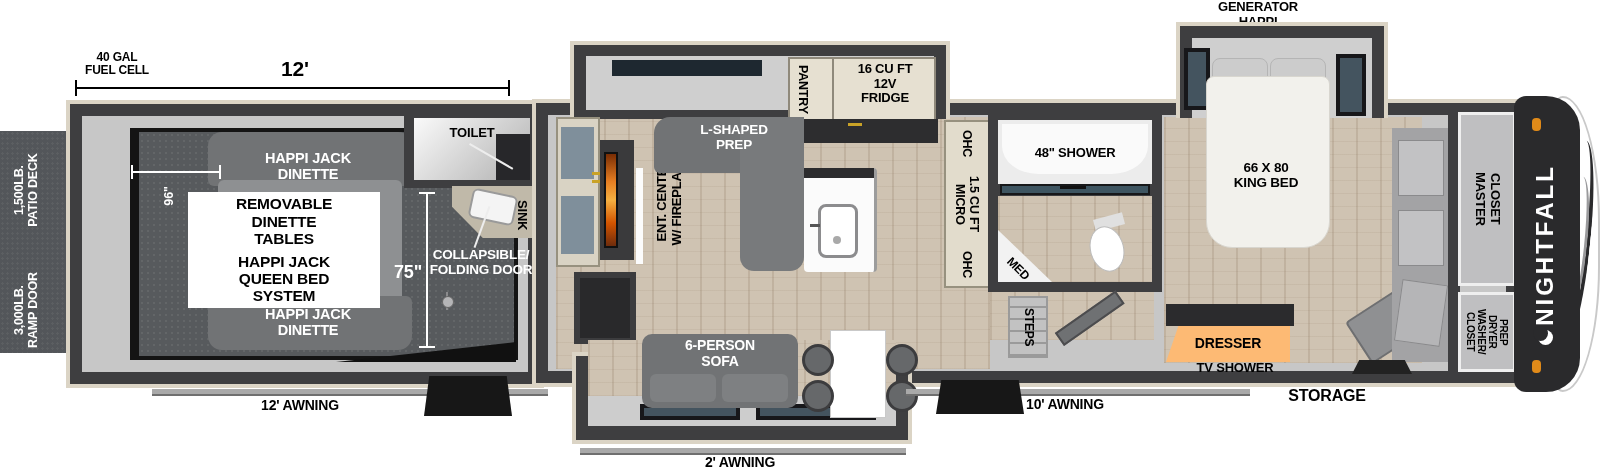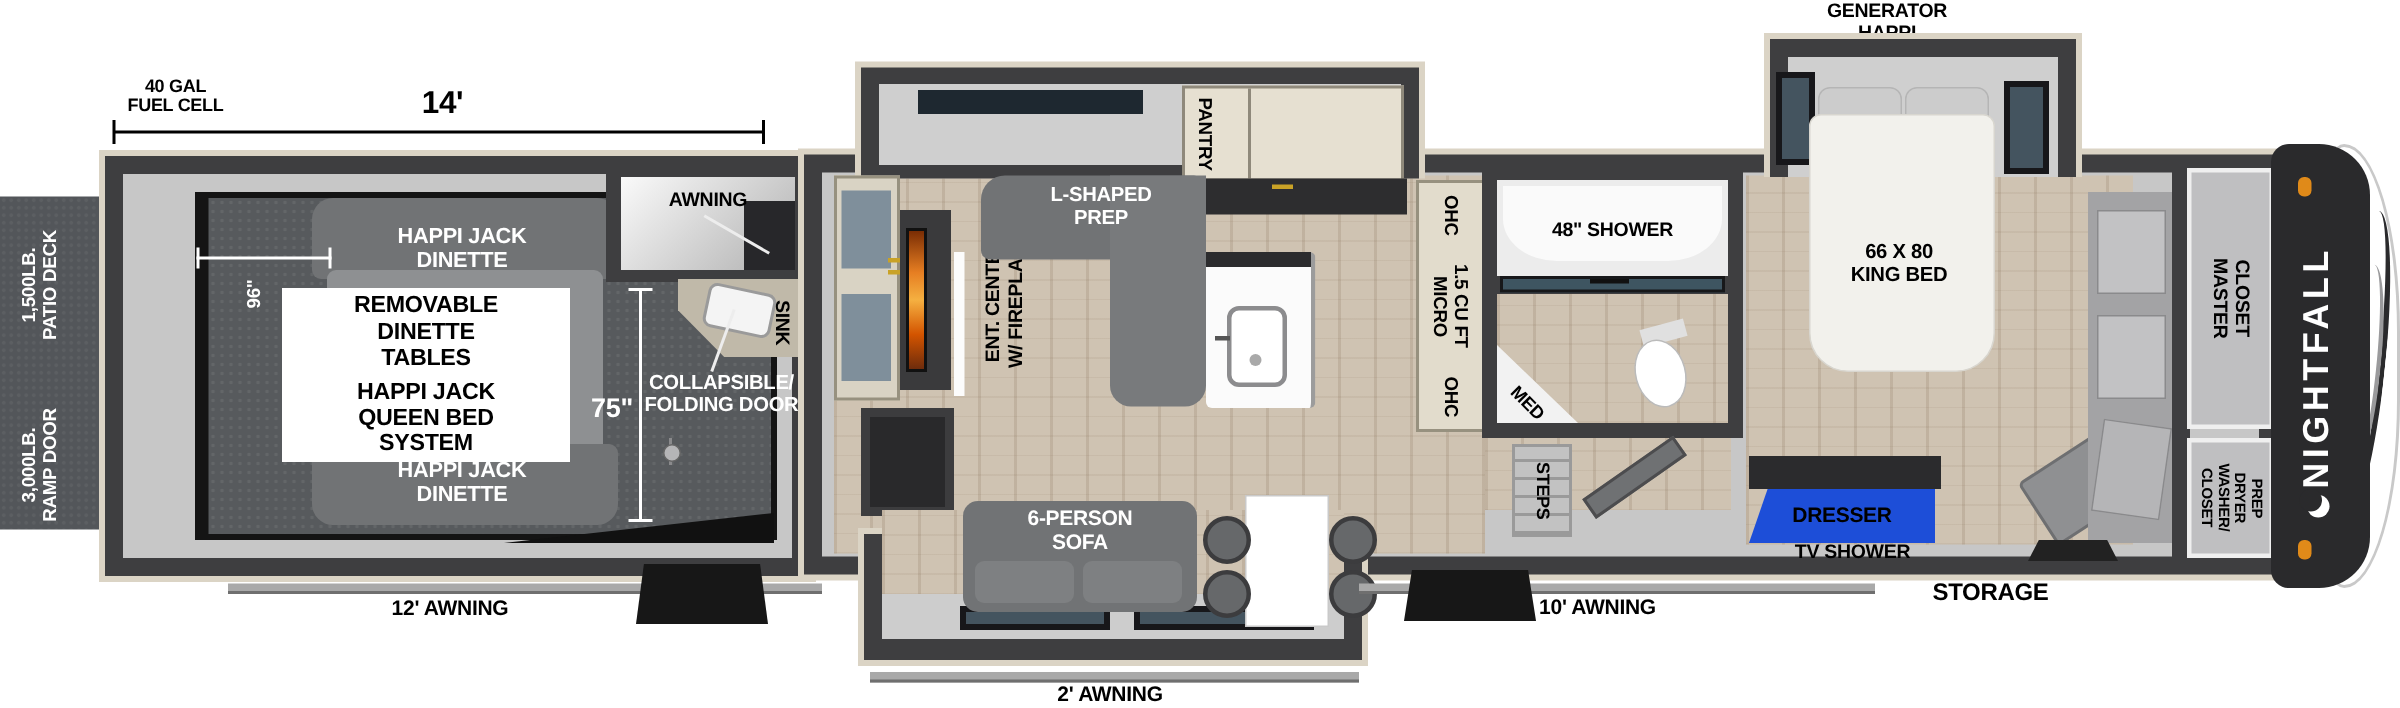--- a/index.html
+++ b/index.html
@@ -34,21 +34,21 @@
 </head>
 <body>
 
 <div id="plan">
 
   <div class="a dimline" style="left:76px;top:87px;width:434px;height:2px"></div>
   <div class="a dimline" style="left:75px;top:80px;width:2px;height:16px"></div>
   <div class="a dimline" style="left:508px;top:80px;width:2px;height:16px"></div>
   <div class="a t" style="left:62px;top:51px;width:110px;font-size:12px">40 GAL
 FUEL CELL</div>
-  <div class="a t" style="left:240px;top:57px;width:110px;font-size:21px">14'</div>
+  <div class="a t" style="left:240px;top:57px;width:110px;font-size:21px">12'</div>
 
   <div class="a deck" style="left:0;top:131px;width:71px;height:222px"></div>
   <div class="a t wt" style="left:-36px;top:173px;width:130px;height:34px;font-size:12.5px;transform:rotate(-90deg)">1,500LB.
 PATIO DECK</div>
   <div class="a t wt" style="left:-36px;top:293px;width:130px;height:34px;font-size:12.5px;transform:rotate(-90deg)">3,000LB.
 RAMP DOOR</div>
 
   <div class="a trim" style="left:66px;top:100px;width:478px;height:288px"></div>
   <div class="a wall" style="left:70px;top:104px;width:470px;height:280px"></div>
   <div class="a int" style="left:82px;top:116px;width:446px;height:256px"></div>
@@ -78,21 +78,21 @@
   <div class="a t wt" style="left:147px;top:186px;width:50px;height:20px;font-size:12.5px;transform:rotate(-90deg)">96"</div>
 
   <div class="a wdim" style="left:426px;top:192px;width:2px;height:156px"></div>
   <div class="a wdim" style="left:419px;top:192px;width:16px;height:2px"></div>
   <div class="a wdim" style="left:419px;top:346px;width:16px;height:2px"></div>
   <div class="a t wt" style="left:378px;top:262px;width:44px;font-size:18px;text-align:right">75"</div>
 
   <div class="a wall" style="left:404px;top:110px;width:136px;height:78px"></div>
   <div class="a" style="left:414px;top:118px;width:116px;height:62px;background:linear-gradient(135deg,#fafafa,#b0b0b0)"></div>
   <div class="a" style="left:496px;top:134px;width:34px;height:46px;background:#27272a"></div>
-  <div class="a t" style="left:430px;top:126px;width:84px;font-size:13px">AWNING</div>
+  <div class="a t" style="left:430px;top:126px;width:84px;font-size:13px">TOILET</div>
   <div class="a" style="left:470px;top:143px;width:50px;height:1.5px;background:#ededed;transform:rotate(30deg);transform-origin:left top"></div>
 
   <div class="a" style="left:452px;top:186px;width:88px;height:52px;background:#c0b9a9;clip-path:polygon(0 0,100% 0,100% 100%,35% 100%,0 40%)"></div>
   <div class="a" style="left:470px;top:192px;width:42px;height:26px;background:#f4f4f4;border:2px solid #9a9a9a;border-radius:6px;transform:rotate(12deg)"></div>
   <div class="a t vt" style="left:514px;top:188px;width:20px;height:54px;font-size:13px">SINK</div>
 
   <div class="a" style="left:481px;top:205px;width:2px;height:44px;background:#ededed;transform:rotate(20deg)"></div>
   <div class="a t wt" style="left:424px;top:247px;width:114px;font-size:13.5px">COLLAPSIBLE/
 FOLDING DOOR</div>
 
@@ -110,20 +110,23 @@
   <div class="a wood" style="left:1164px;top:117px;width:258px;height:246px"></div>
   <div class="a wood" style="left:990px;top:288px;width:164px;height:52px"></div>
 
   <div class="a trim" style="left:570px;top:41px;width:380px;height:78px"></div>
   <div class="a wall" style="left:574px;top:45px;width:372px;height:74px"></div>
   <div class="a" style="left:586px;top:56px;width:348px;height:54px;background:#cfcfcf"></div>
   <div class="a" style="left:612px;top:60px;width:150px;height:16px;background:#1e2830"></div>
   <div class="a" style="left:788px;top:57px;width:148px;height:64px;background:#e6e0d1;border:2px solid #8f897b;box-sizing:border-box"></div>
   <div class="a" style="left:832px;top:59px;width:2px;height:60px;background:#8f897b"></div>
   <div class="a t vt" style="left:796px;top:60px;width:30px;height:58px;font-size:12.5px">PANTRY</div>
+  <div class="a t" style="left:836px;top:62px;width:98px;font-size:13px">16 CU FT
+12V
+FRIDGE</div>
   <div class="a" style="left:790px;top:119px;width:148px;height:24px;background:#2d2d2f"></div>
   <div class="a" style="left:848px;top:123px;width:14px;height:3px;background:#c9a227"></div>
 
   <div class="a" style="left:556px;top:117px;width:44px;height:150px;background:#d9d3c4;border:2px solid #97917f;box-sizing:border-box"></div>
   <div class="a" style="left:561px;top:127px;width:33px;height:52px;background:#7f8f9b"></div>
   <div class="a" style="left:561px;top:196px;width:33px;height:58px;background:#7f8f9b"></div>
   <div class="a" style="left:592px;top:172px;width:9px;height:3px;background:#c9a227"></div>
   <div class="a" style="left:592px;top:180px;width:9px;height:3px;background:#c9a227"></div>
   <div class="a" style="left:600px;top:140px;width:34px;height:120px;background:#3a3a3c"></div>
   <div class="a" style="left:604px;top:152px;width:14px;height:96px;border:2px solid #111;box-sizing:border-box;background:linear-gradient(180deg,#7a2d04,#e67e22 30%,#f5b041 50%,#d35400 75%,#6e2c0c)"></div>
@@ -205,21 +208,21 @@
   <div class="a win" style="left:1336px;top:54px;width:30px;height:62px">
       <div class="pane"></div>
     </div>
   <div class="a" style="left:1212px;top:58px;width:54px;height:30px;background:#ccc;border:1px solid #b5b5b5;border-radius:8px"></div>
   <div class="a" style="left:1270px;top:58px;width:54px;height:30px;background:#ccc;border:1px solid #b5b5b5;border-radius:8px"></div>
   <div class="a" style="left:1206px;top:76px;width:122px;height:170px;background:#f2f1ec;border:1px solid #d8d6cf;border-radius:8px 8px 26px 26px"></div>
   <div class="a t" style="left:1216px;top:160px;width:100px;font-size:13.5px">66 X 80
 KING BED</div>
 
   <div class="a" style="left:1166px;top:304px;width:128px;height:22px;background:#2b2b2d"></div>
-  <div class="a" style="left:1166px;top:326px;width:124px;height:36px;background:#1d4ed8;clip-path:polygon(10% 0,100% 0,100% 100%,0 100%);display:flex;align-items:center;justify-content:center">
+  <div class="a" style="left:1166px;top:326px;width:124px;height:36px;background:#fdba74;clip-path:polygon(10% 0,100% 0,100% 100%,0 100%);display:flex;align-items:center;justify-content:center">
     <div class="t" style="font-size:14px">DRESSER</div>
   </div>
   <div class="a t" style="left:1170px;top:361px;width:130px;font-size:13px">TV SHOWER</div>
   <div class="a" style="left:1352px;top:296px;width:78px;height:46px;background:#8f9092;border:2px solid #6e6f71;border-radius:4px;transform:rotate(-33deg)"></div>
   <div class="a" style="left:1392px;top:128px;width:56px;height:234px;background:#a3a3a5"></div>
   <div class="a" style="left:1398px;top:140px;width:44px;height:54px;background:#c2c2c4;border:1px solid #8a8a8c"></div>
   <div class="a" style="left:1398px;top:210px;width:44px;height:54px;background:#c2c2c4;border:1px solid #8a8a8c"></div>
   <div class="a" style="left:1398px;top:282px;width:44px;height:60px;background:#b5b5b7;border:1px solid #8a8a8c;transform:rotate(8deg)"></div>
   <div class="a" style="left:1352px;top:360px;width:60px;height:14px;background:#222;clip-path:polygon(12% 0,88% 0,100% 100%,0 100%)"></div>
   <div class="a t" style="left:1272px;top:387px;width:110px;font-size:16px">STORAGE</div>

